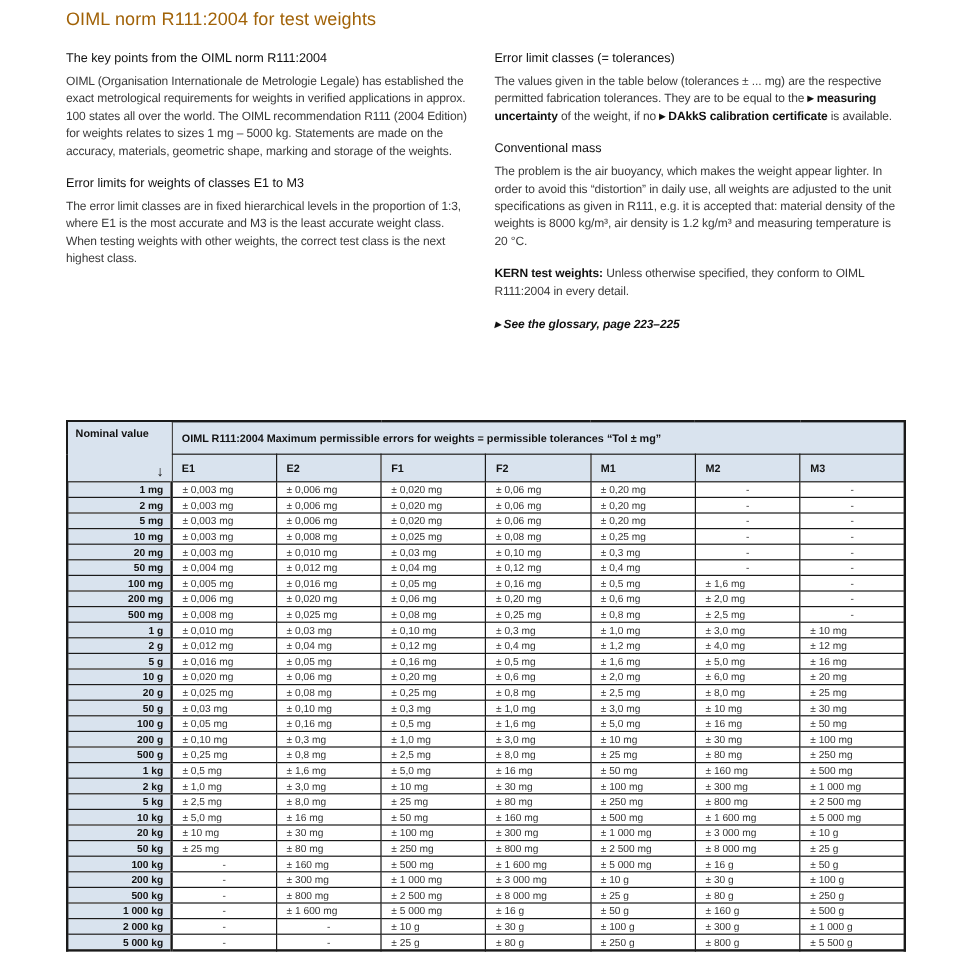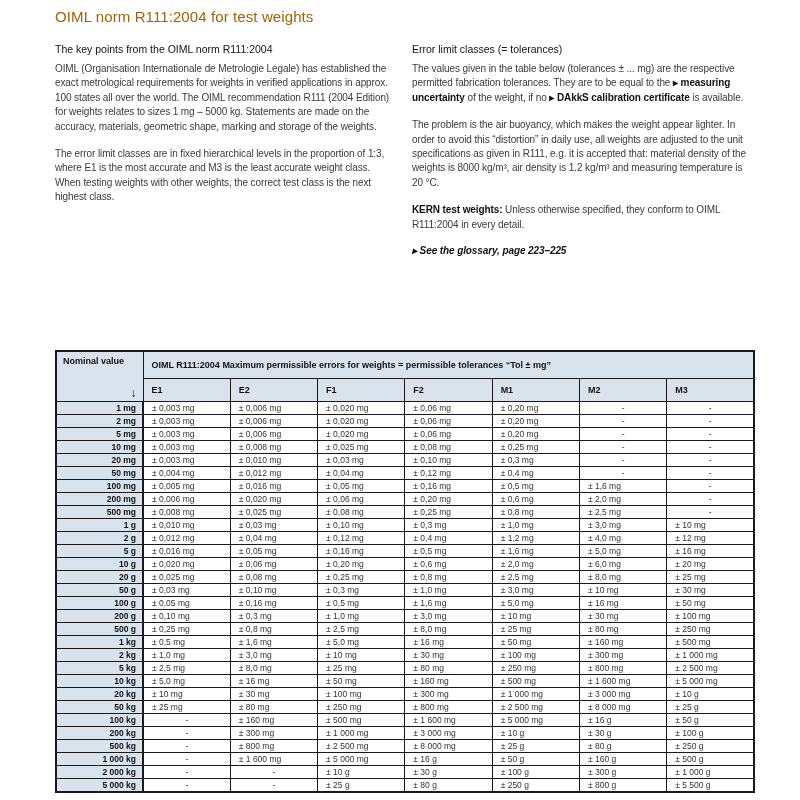--- a/index.html
+++ b/index.html
@@ -94,27 +94,29 @@
 
 <div class="page">
 
   <h1 class="title">OIML norm R111:2004 for test weights</h1>
 
   <div class="columns">
     <div class="col">
       <h2 class="sec-heading">The key points from the OIML norm R111:2004</h2>
       <p class="body-para"><span>OIML (Organisation Internationale de Metrologie Legale) has estab­lished the exact metrological requirements for weights in verified applications in approx. 100 states all over the world. The OIML recommendation R111 (2004 Edition) for weights relates to sizes 1 mg – 5000 kg. Statements are made on the accuracy, materials, geometric shape, marking and storage of the weights.</span></p>
 
+      <h2 class="sec-heading">Error limits for weights of classes E1 to M3</h2>
       <p class="body-para"><span>The error limit classes are in fixed hierarchical levels in the proportion of 1:3, where E1 is the most accurate and M3 is the least accurate weight class. When testing weights with other weights, the correct test class is the next highest class.</span></p>
     </div>
 
     <div class="col">
       <h2 class="sec-heading">Error limit classes (= tolerances)</h2>
       <p class="body-para"><span>The values given in the table below (tolerances ± ... mg) are the respective permitted fabrication tolerances. They are to be equal to the </span><span class="b">▸ measuring uncertainty</span><span> of the weight, if no </span><span class="b">▸ DAkkS calibration certificate</span><span> is available.</span></p>
 
+      <h2 class="sec-heading">Conventional mass</h2>
       <p class="body-para"><span>The problem is the air buoyancy, which makes the weight appear lighter. In order to avoid this “distortion” in daily use, all weights are adjusted to the unit specifications as given in R111, e.g. it is accepted that: material density of the weights is 8000 kg/m³, air density is 1.2 kg/m³ and measuring temperature is 20 °C.</span></p>
 
       <p class="body-para"><span class="b">KERN test weights:</span><span> Unless otherwise specified, they conform to OIML R111:2004 in every detail.</span></p>
 
       <p class="glossary">▸ See the glossary, page 223–225</p>
     </div>
   </div>
 
   <table class="tol-table">
     <colgroup>

